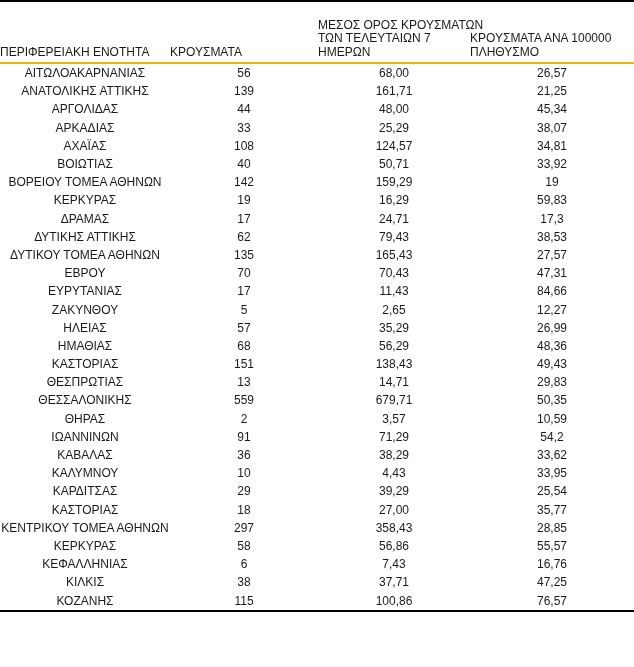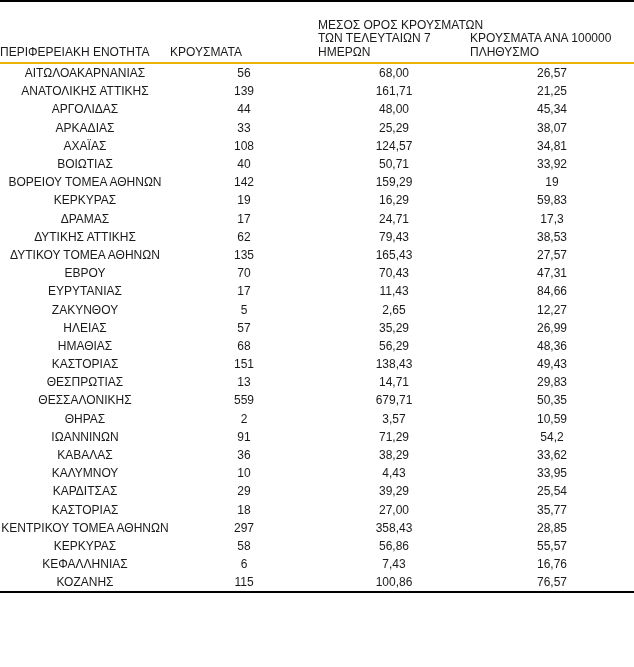--- a/index.html
+++ b/index.html
@@ -240,20 +240,26 @@
           <td>56,86</td>
           <td>55,57</td>
         </tr>
         <tr>
           <td>ΚΕΦΑΛΛΗΝΙΑΣ</td>
           <td>6</td>
           <td>7,43</td>
           <td>16,76</td>
         </tr>
         <tr>
+          <td>ΚΙΛΚΙΣ</td>
+          <td>38</td>
+          <td>37,71</td>
+          <td>47,25</td>
+        </tr>
+        <tr>
           <td>ΚΟΖΑΝΗΣ</td>
           <td>115</td>
           <td>100,86</td>
           <td>76,57</td>
         </tr>
       </tbody>
   </table>
 </div>
 
 </body></html>

